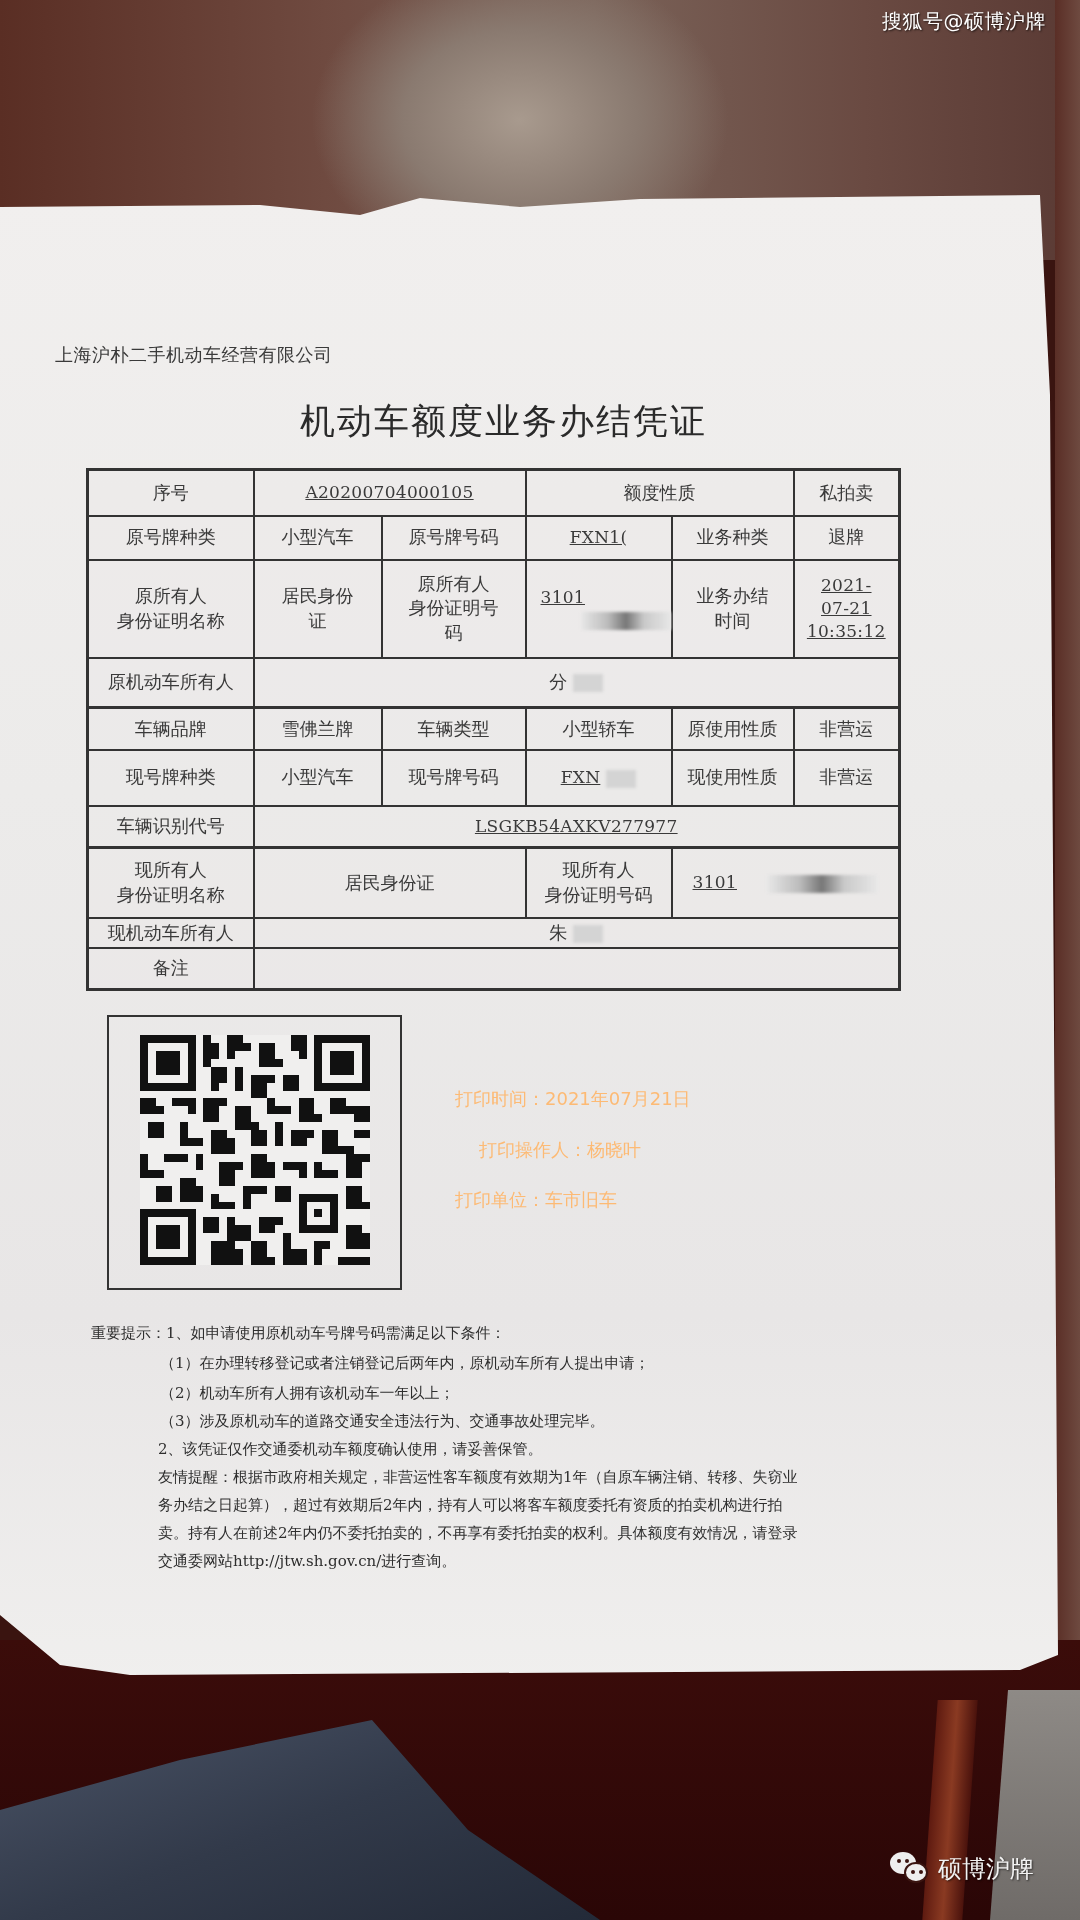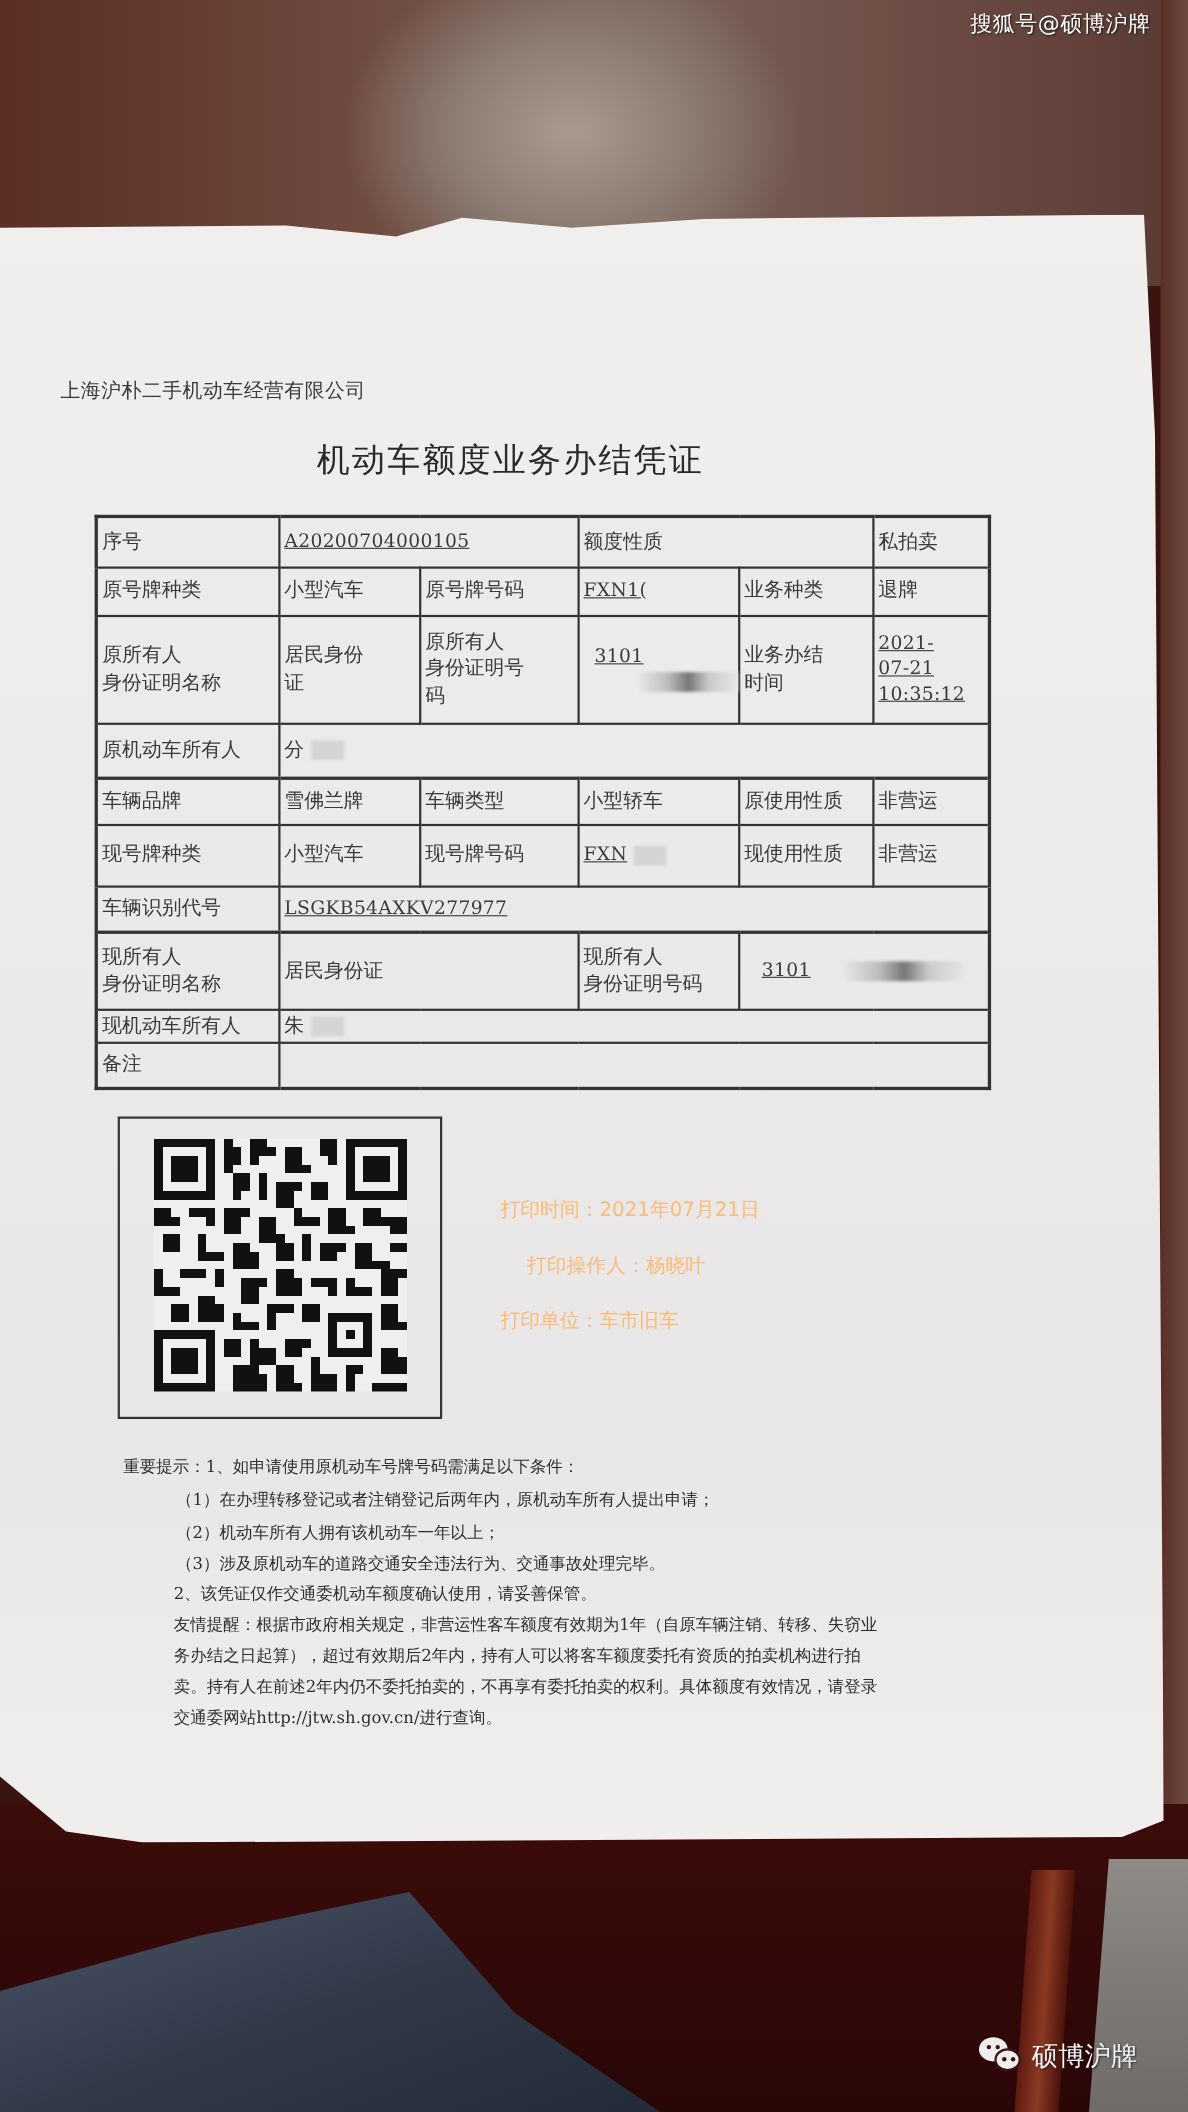--- a/index.html
+++ b/index.html
@@ -46,33 +46,33 @@
     background: linear-gradient(180deg, #f1efee 0%, #ecebea 40%, #e8e6e6 75%, #f0efee 100%);
     clip-path: polygon(0 12px, 260px 10px, 360px 20px, 420px 3px, 520px 12px, 640px 4px, 1040px 0, 1050px 200px, 1058px 1460px, 1020px 1475px, 130px 1480px, 60px 1470px, 0 1420px);
     box-shadow: 0 0 10px rgba(0,0,0,0.3);
   }
 
   .company {
     position: absolute; left: 55px; top: 343px;
     font-size: 18px; color: #3a3a3a; letter-spacing: 0.5px;
   }
   .doc-title {
-    position: absolute; left: 288px; top: 398px;
-    font-size: 30px; color: #2a2a2a; letter-spacing: 2px;
+    position: absolute; left: 300px; top: 398px;
+    font-size: 35px; color: #2a2a2a; letter-spacing: 2px;
   }
 
   
   .cert-table {
     position: absolute; left: 86px; top: 468px; width: 812px;
     border-collapse: collapse; table-layout: fixed;
     color: #3a3a3a; font-size: 18px;
   }
   .cert-table td {
     border: 2px solid #333;
-    text-align: left; vertical-align: middle;
+    text-align: center; vertical-align: middle;
     padding: 2px 4px; line-height: 1.35;
     background: rgba(235,233,232,0.35);
   }
   .cert-table .outer-l { border-left-width: 3px; }
   .cert-table .outer-r { border-right-width: 3px; }
   .cert-table tr.r-top td { border-top-width: 3px; }
   .cert-table tr.r-bot td { border-bottom-width: 3px; }
   .cert-table tr.sec td { border-top-width: 3px; }
 
   .cert-table .mono { font-family: "DejaVu Serif", "Liberation Serif", serif; font-size: 17px; letter-spacing: 0.3px; text-decoration: underline; }
@@ -233,21 +233,21 @@
     <path d="M0 15h1v2h2v1h-3zM3 15h3v1h-3zM7 15h1v2h-1zM10 16h3v1h-1v2h-2zM14 15h2v1h1v2h-3zM18 16h3v2h-1v-1h-2zM22 16h1v1h2v1h-3zM26 15h3v1h-1v2h-2zM2 19h2v2h-2zM5 18h2v1h1v2h-3zM9 20h1v1h2v1h-3zM13 19h3v1h-2v2h-1zM17 19h2v2h-2zM26 19h2v2h1v1h-3z"></path>
     <path d="M8 23h2v2h-2zM11 23h1v1h2v2h-3zM15 23h3v1h-1v1h-2zM9 26h3v1h1v2h-4zM14 26h2v2h1v1h-3zM18 25h1v2h2v2h-3zM26 24h2v1h1v2h-3zM22 26h2v1h-1v2h-1zM25 28h4v1h-4z"></path>
   </g>
 </svg>
 
 <div class="print-info print-time">打印时间：2021年07月21日</div>
 <div class="print-info print-operator">打印操作人：杨晓叶</div>
 <div class="print-info print-unit">打印单位：车市旧车</div>
 
 <div class="notes">
-  <div class="note-line" style="left:112px;top:1326px">重要提示：1、如申请使用原机动车号牌号码需满足以下条件：</div>
+  <div class="note-line" style="left:91px;top:1326px">重要提示：1、如申请使用原机动车号牌号码需满足以下条件：</div>
   <div class="note-line" style="left:160px;top:1356px">（1）在办理转移登记或者注销登记后两年内，原机动车所有人提出申请；</div>
   <div class="note-line" style="left:160px;top:1386px">（2）机动车所有人拥有该机动车一年以上；</div>
   <div class="note-line" style="left:160px;top:1414px">（3）涉及原机动车的道路交通安全违法行为、交通事故处理完毕。</div>
   <div class="note-line" style="left:158px;top:1442px">2、该凭证仅作交通委机动车额度确认使用，请妥善保管。</div>
   <div class="note-line" style="left:158px;top:1470px">友情提醒：根据市政府相关规定，非营运性客车额度有效期为1年（自原车辆注销、转移、失窃业</div>
   <div class="note-line" style="left:158px;top:1498px">务办结之日起算），超过有效期后2年内，持有人可以将客车额度委托有资质的拍卖机构进行拍</div>
   <div class="note-line" style="left:158px;top:1526px">卖。持有人在前述2年内仍不委托拍卖的，不再享有委托拍卖的权利。具体额度有效情况，请登录</div>
   <div class="note-line" style="left:158px;top:1554px">交通委网站http://jtw.sh.gov.cn/进行查询。</div>
 </div>
 

